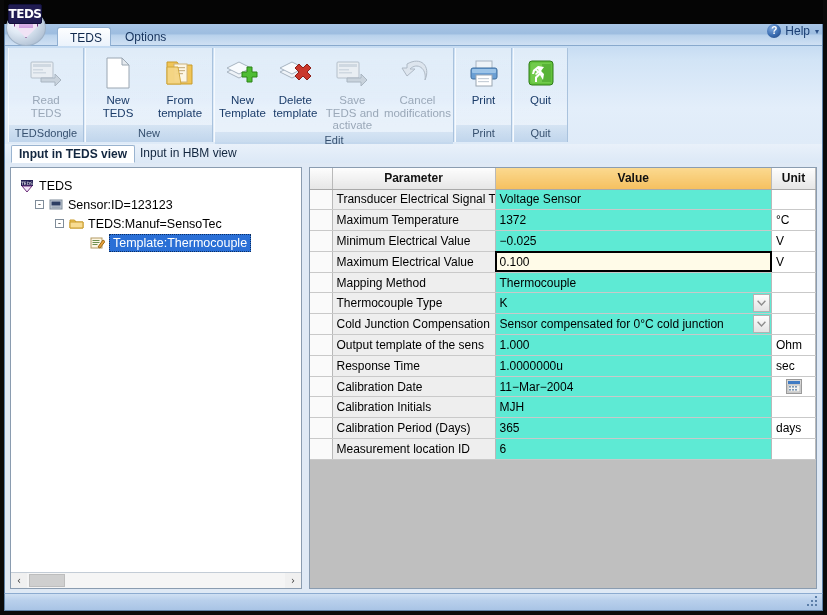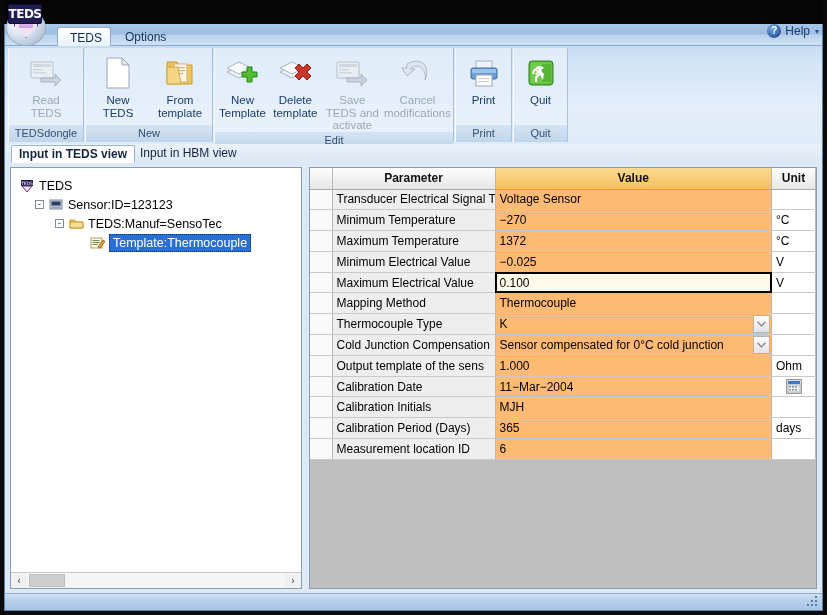--- a/index.html
+++ b/index.html
@@ -279,21 +279,21 @@
     padding: 0;
   }
   td.col-sel { background: #fafafa; }
   th.col-param, td.col-param {
     width: 163px;
     background: linear-gradient(180deg,#f2f2f2,#e8e8e8);
   }
   td.col-param { background: #eeeeee; }
   th.col-value, td.col-value { }
   td.col-value {
-    background: #fdba74;
+    background: #5eead4;
     position: relative;
   }
   th.col-unit, td.col-unit { width: 44px; }
   td.col-unit { background: #ffffff; }
 
   td.col-value.has-drop { padding-right: 20px; }
   .dropbtn {
     position:absolute; right: 1px; top: 1px; width: 17px; height: 18px;
     background: linear-gradient(180deg,#fdfdfd,#e3e3e3);
     border: 1px solid #b3b3b3;
@@ -594,26 +594,20 @@
         </thead>
         <tbody id="grid-body">
             <tr>
               <td class="col-sel"></td>
               <td class="col-param">Transducer Electrical Signal Ty</td>
               <td class="col-value"><span>Voltage Sensor</span></td>
               <td class="col-unit"></td>
             </tr>
             <tr>
               <td class="col-sel"></td>
-              <td class="col-param">Minimum Temperature</td>
-              <td class="col-value"><span>−270</span></td>
-              <td class="col-unit">°C</td>
-            </tr>
-            <tr>
-              <td class="col-sel"></td>
               <td class="col-param">Maximum Temperature</td>
               <td class="col-value"><span>1372</span></td>
               <td class="col-unit">°C</td>
             </tr>
             <tr>
               <td class="col-sel"></td>
               <td class="col-param">Minimum Electrical Value</td>
               <td class="col-value"><span>−0.025</span></td>
               <td class="col-unit">V</td>
             </tr>
@@ -647,20 +641,26 @@
                     <path d="M0.6 0.8 L4.5 5 L8.4 0.8" fill="none" stroke="#8d8d8d" stroke-width="1.4"></path>
                   </svg>
                 </span></td>
               <td class="col-unit"></td>
             </tr>
             <tr>
               <td class="col-sel"></td>
               <td class="col-param">Output template of the sens</td>
               <td class="col-value"><span>1.000</span></td>
               <td class="col-unit">Ohm</td>
+            </tr>
+            <tr>
+              <td class="col-sel"></td>
+              <td class="col-param">Response Time</td>
+              <td class="col-value"><span>1.0000000u</span></td>
+              <td class="col-unit">sec</td>
             </tr>
             <tr>
               <td class="col-sel"></td>
               <td class="col-param">Calibration Date</td>
               <td class="col-value"><span>11−Mar−2004</span></td>
               <td class="col-unit">
                 <span class="cal-icon-wrap">
                   <svg width="16" height="15" viewBox="0 0 16 15">
                     <rect x="0.5" y="0.5" width="15" height="14" fill="#d8d8d8" stroke="#9a9a9a"></rect>
                     <rect x="2" y="2" width="12" height="3" fill="#3f7bc4"></rect>

